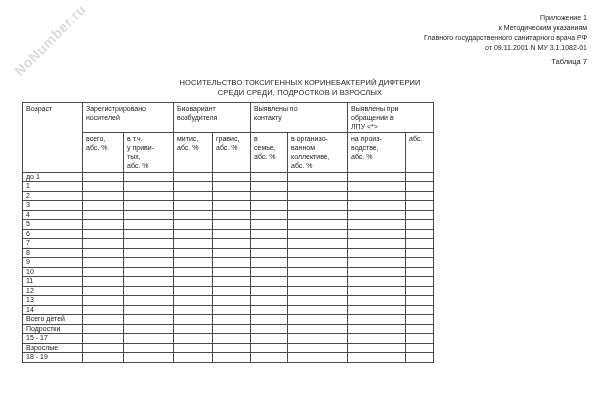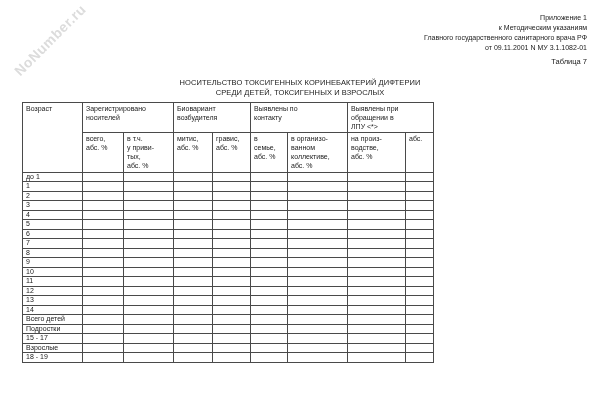--- a/index.html
+++ b/index.html
@@ -86,21 +86,21 @@
   <div>Приложение 1</div>
   <div>к Методическим указаниям</div>
   <div>Главного государственного санитарного врача РФ</div>
   <div>от 09.11.2001 N МУ 3.1.1082-01</div>
 </div>
 
 <div class="table-label">Таблица 7</div>
 
 <div class="doc-title">
   <div>НОСИТЕЛЬСТВО ТОКСИГЕННЫХ КОРИНЕБАКТЕРИЙ ДИФТЕРИИ</div>
-  <div>СРЕДИ ДЕТЕЙ, ТОКСИГЕННЫХ И ВЗРОСЛЫХ</div>
+  <div>СРЕДИ СРЕДИ, ПОДРОСТКОВ И ВЗРОСЛЫХ</div>
 </div>
 
 <table class="main">
   <colgroup>
     <col style="width:60px">
       <col style="width:41px">
       <col style="width:50px">
     <col style="width:39px">
       <col style="width:38px">
       <col style="width:37px">

